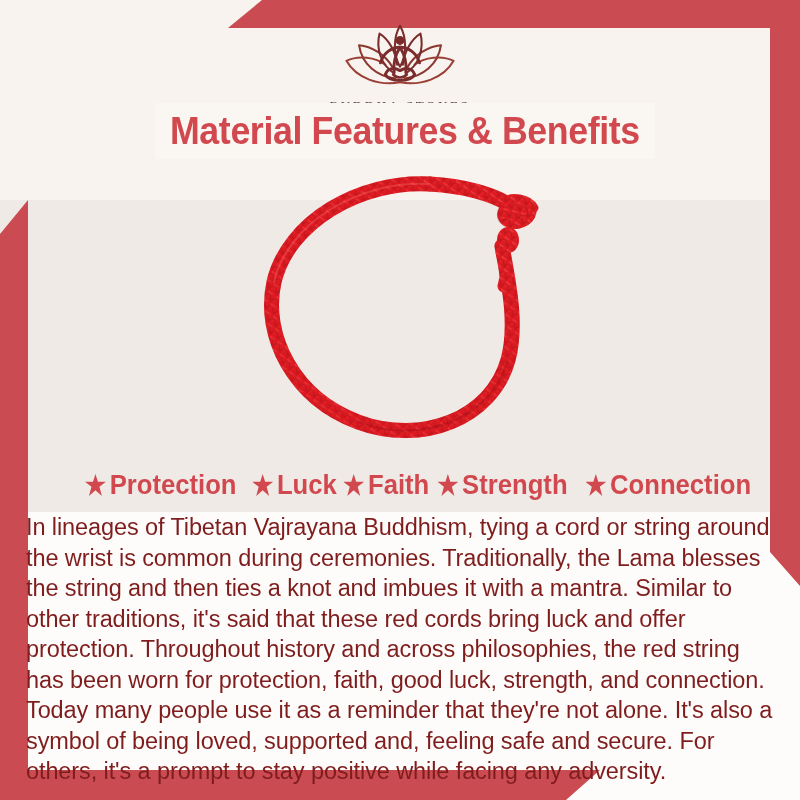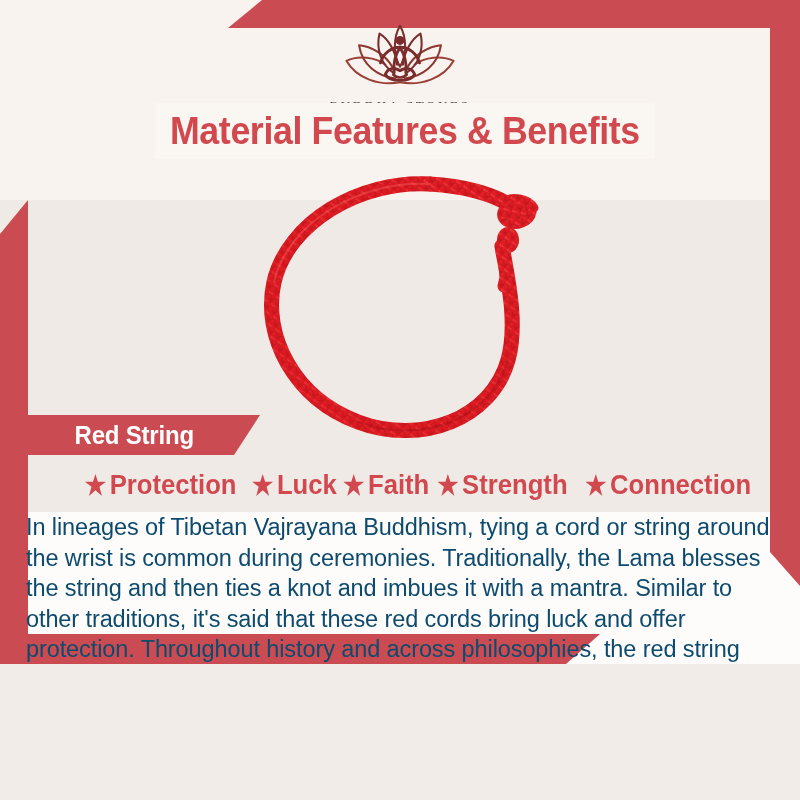--- a/index.html
+++ b/index.html
@@ -4,21 +4,21 @@
 <style>
   html,body{margin:0;padding:0;}
   body{
     width:800px;height:800px;
     background:#f1ece8;
     font-family:"Liberation Sans", sans-serif;
     overflow:hidden;
   }
   #page{
     position:relative;
-    width:800px;height:664px;
+    width:800px;height:800px;
     background:#f1ece8;
     overflow:hidden;
   }
 
   
   .band-top{
     position:absolute;left:0;top:0;width:800px;height:200px;
     background:#f8f3ef;
   }
   .band-mid{
@@ -134,21 +134,21 @@
     flex:0 0 auto;
   }
   .benefit.wide{margin-left:9px;}
 
   
   .body-text{
     position:absolute;left:26px;top:512px;width:748px;
     font-family:"Liberation Sans Narrow","Liberation Sans",sans-serif;
     font-size:23.5px;
     line-height:30.5px;
-    color:#0c4a6e;
+    color:#7f1d1d;
     letter-spacing:-0.1px;
     z-index:7;
     text-align:left;
   }
 </style>
 </head>
 <body>
 
 <div id="page">
 
@@ -238,23 +238,20 @@
         <path d="M266 62 C 276 68, 290 62, 292 52" fill="none" stroke="url(#braid)" stroke-width="9" stroke-linecap="round"></path>
         <ellipse cx="268" cy="80" rx="11" ry="13" fill="url(#braid)"></ellipse>
         <path d="M262 92 C 266 104, 268 114, 264 126" fill="none" stroke="url(#braid)" stroke-width="13" stroke-linecap="round"></path>
       </g>
 
       <path d="M190 24 C 120 20, 48 62, 34 122" fill="none" stroke="#ff6f6f" stroke-width="2" stroke-linecap="round" opacity="0.35"></path>
       <path d="M118 262 C 182 286, 252 258, 268 200" fill="none" stroke="#8f0e13" stroke-width="2" stroke-linecap="round" opacity="0.3"></path>
     </svg>
   </div>
 
-  <div class="ribbon">
-    <span class="ribbon-text">Red String</span>
-  </div>
 
   <div class="benefits">
     <span class="benefit">
       <i class="star"></i>
         <span>Protection</span>
     </span>
     <span class="benefit wide">
       <i class="star"></i>
         <span>Luck</span>
     </span>

